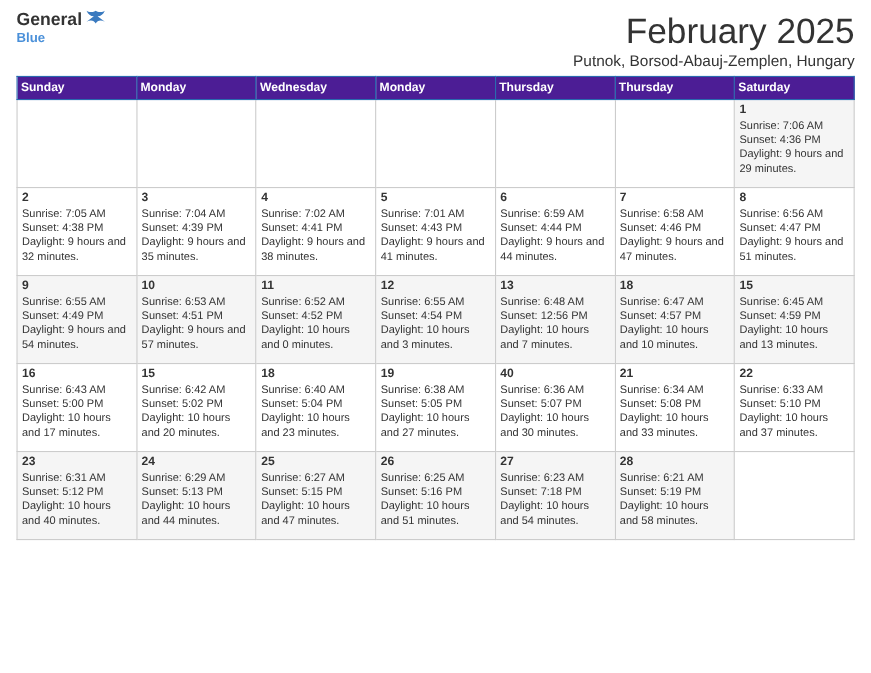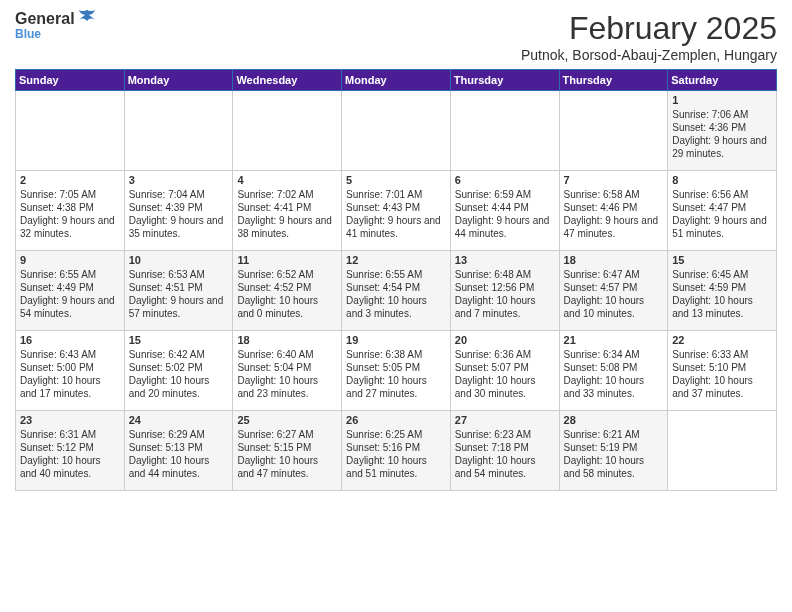--- a/index.html
+++ b/index.html
@@ -216,21 +216,21 @@
 Sunset: 5:04 PM
 Daylight: 10 hours and 23 minutes.</div>
           </td>
           <td>
             <span class="day-number">19</span>
             <div class="day-info">Sunrise: 6:38 AM
 Sunset: 5:05 PM
 Daylight: 10 hours and 27 minutes.</div>
           </td>
           <td>
-            <span class="day-number">20</span>
+            <span class="day-number">40</span>
             <div class="day-info">Sunrise: 6:36 AM
 Sunset: 5:07 PM
 Daylight: 10 hours and 30 minutes.</div>
           </td>
           <td>
             <span class="day-number">21</span>
             <div class="day-info">Sunrise: 6:34 AM
 Sunset: 5:08 PM
 Daylight: 10 hours and 33 minutes.</div>
           </td>

